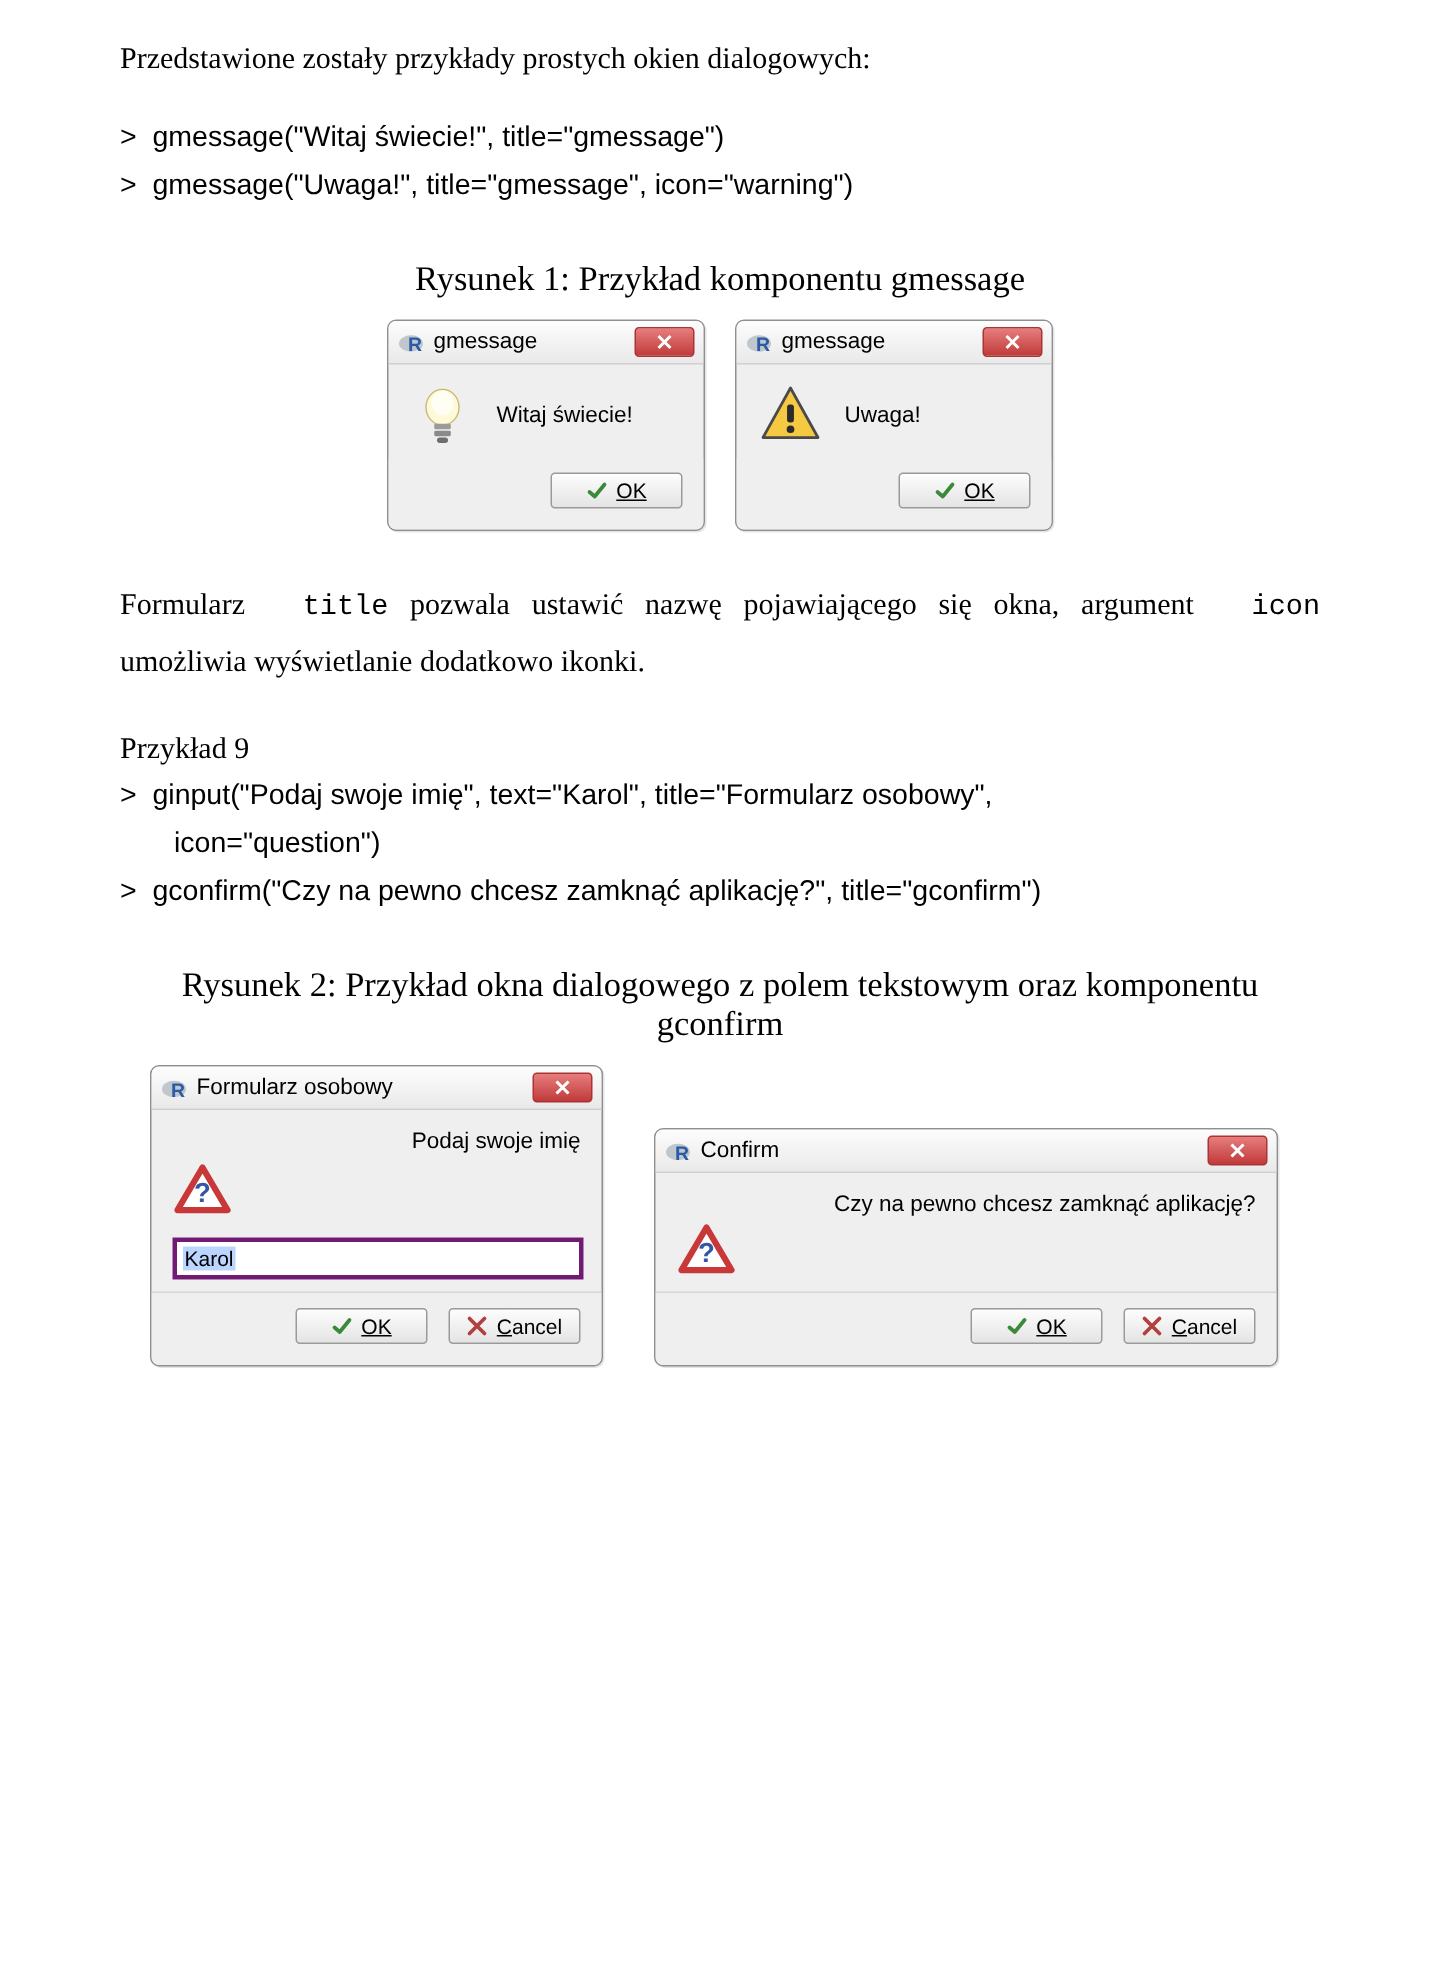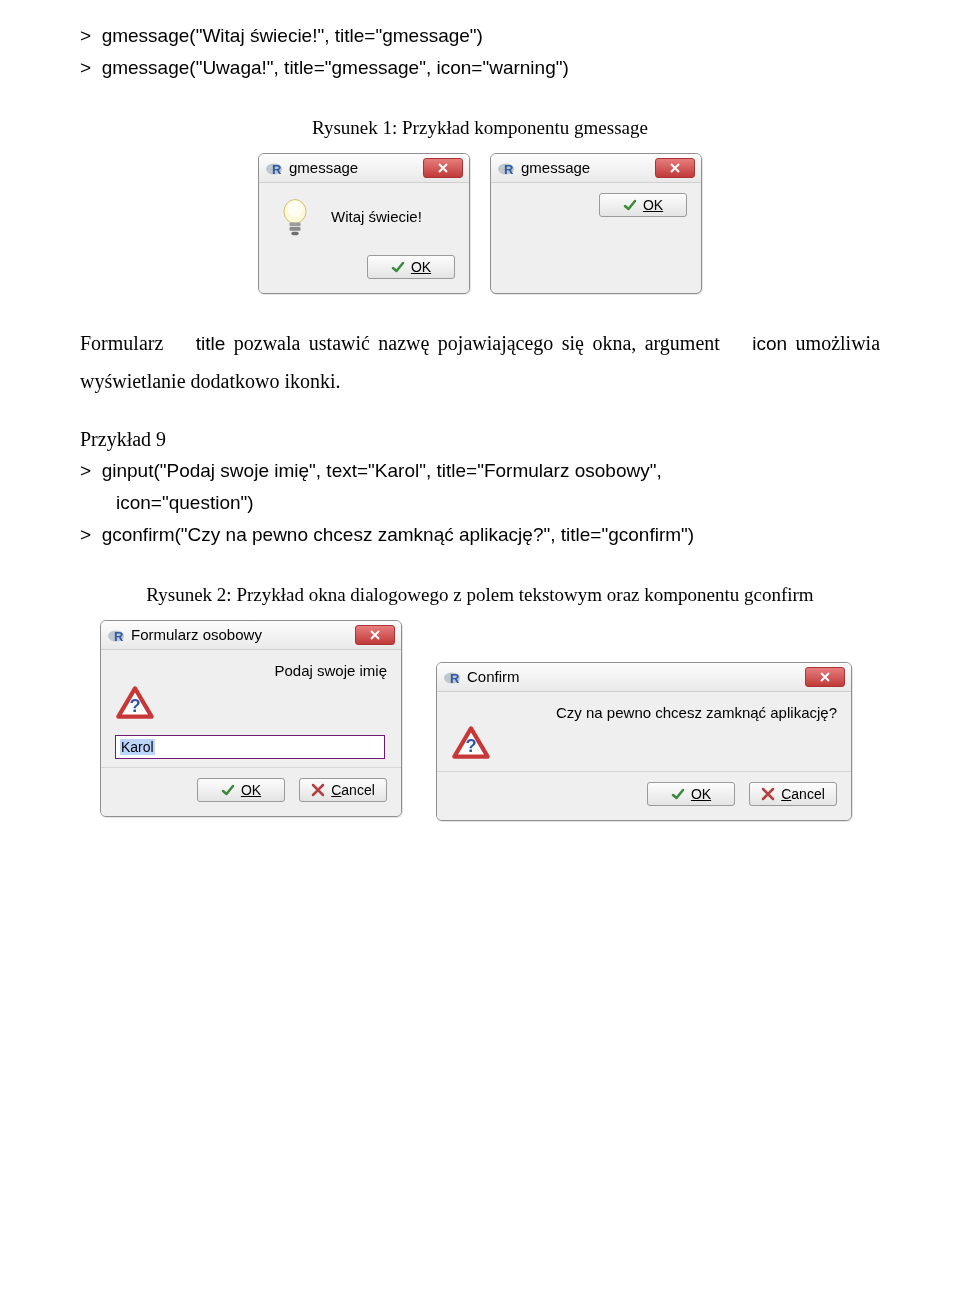--- a/index.html
+++ b/index.html
@@ -26,21 +26,21 @@
   .code-line {
     font-family: Verdana, Geneva, sans-serif;
     font-size: 19px;
     line-height: 1.7;
     white-space: pre-wrap;
     margin: 0;
   }
   .indent { padding-left: 36px; }
   .caption {
     text-align: center;
-    font-size: 19px;
+    font-size: 23px;
     margin: 32px 0 14px 0;
   }
 
   
   .dialog-row {
     display: flex;
     justify-content: center;
     gap: 20px;
     margin-bottom: 30px;
   }
@@ -88,21 +88,21 @@
     align-items: center;
     gap: 14px;
   }
   .msg-text { font-size: 15px; }
   .body-icon { width: 44px; height: 44px; flex-shrink:0; display:flex; align-items:center; justify-content:center; }
   .body-icon.small { width: 40px; height: 40px; }
 
   .dialog-input-row { padding: 4px 14px 8px 14px; }
   .dialog-input {
     width: 260px;
-    border: 1px solid #701a75;
+    border: 3px solid #701a75;
     background: #fff;
     padding: 3px 4px;
     font-family: "Segoe UI", Tahoma, sans-serif;
     font-size: 14px;
   }
   .dialog-input .sel {
     background: #bcd5ff;
     padding: 0 1px;
   }
 
@@ -125,32 +125,33 @@
     text-align: center;
     display: flex;
     align-items: center;
     justify-content: center;
     gap: 6px;
   }
   .btn .u { text-decoration: underline; }
   .btn-icon { width:14px; height:14px; display:flex; align-items:center; justify-content:center; }
 
   .mono-mix { font-family: inherit; }
-  .tt { font-family: Liberation Sans, sans-serif; font-size: 19px; margin-left: 24px; }
+  .tt { font-family: Liberation Mono, monospace; font-size: 19px; margin-left: 24px; }
 
   
   .dlg-sm { width: 210px; }
   .dlg-form { width: 300px; }
   .dlg-confirm { width: 414px; }
 </style>
 </head>
 <body>
 
 <div class="page">
 
+  <p class="paragraph">Przedstawione zostały przykłady prostych okien dialogowych:</p>
 
   <p class="code-line">&gt;  gmessage("Witaj świecie!", title="gmessage")</p>
   <p class="code-line">&gt;  gmessage("Uwaga!", title="gmessage", icon="warning")</p>
 
   <p class="caption">Rysunek 1: Przykład komponentu gmessage</p>
 
   <div class="dialog-row">
 
     <div class="dialog dlg-sm">
       <div class="titlebar">
@@ -199,20 +200,30 @@
               <text x="7" y="15" font-family="Arial" font-weight="bold" font-size="13" fill="#2b5aa8">R</text>
             </svg>
         </span>
         <span class="title-text">gmessage</span>
         <span class="close-btn">
           <svg viewBox="0 0 10 10">
               <path d="M1 1 L9 9 M9 1 L1 9" stroke="#fff" stroke-width="2"></path>
             </svg>
         </span>
       </div>
+      <div class="dialog-body">
+        <span class="body-icon">
+          <svg viewBox="0 0 48 48">
+            <path d="M24 4 L44 40 L4 40 Z" fill="#f6c943" stroke="#4a4a4a" stroke-width="2" stroke-linejoin="round"></path>
+            <rect x="21.5" y="16" width="5" height="13" rx="2" fill="#2b2b2b"></rect>
+            <circle cx="24" cy="34" r="2.8" fill="#2b2b2b"></circle>
+          </svg>
+        </span>
+        <span class="msg-text">Uwaga!</span>
+      </div>
       <div class="dialog-buttons">
         <div class="btn">
           <span class="btn-icon">
             <svg viewBox="0 0 14 14">
                 <path d="M2 8 L5.5 11 L12 3" stroke="#3a8a3a" stroke-width="2.5" fill="none" stroke-linecap="round" stroke-linejoin="round"></path>
               </svg>
           </span>
           <span><span class="u">OK</span></span>
         </div>
       </div>

